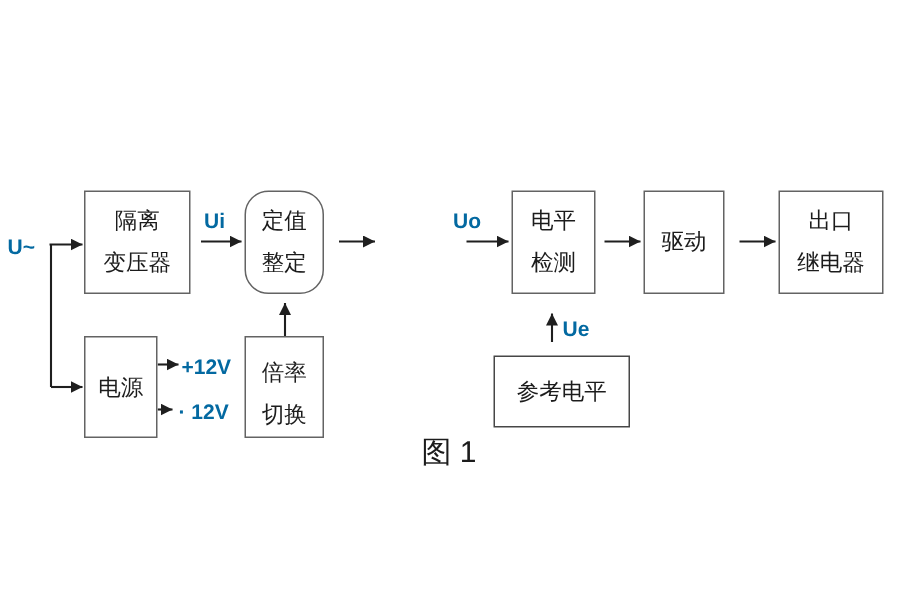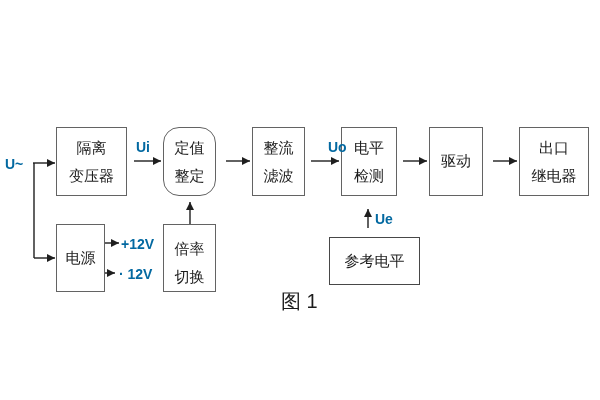--- a/index.html
+++ b/index.html
@@ -41,21 +41,21 @@
   
   .lbl{
     position:absolute;
     color:#0369a1;
     font-size:14px;
     font-weight:bold;
     white-space:nowrap;
   }
   .lbl-u{left:5px;top:156px;}
   .lbl-ui{left:136px;top:139px;}
-  .lbl-uo{left:328px;top:139px;}
+  .lbl-uo{left:302px;top:139px;}
   .lbl-ue{left:375px;top:211px;}
   .lbl-p12{left:121px;top:236px;}
   .lbl-m12{left:119px;top:266px;}
   .caption{
     position:absolute;
     left:281px;top:288px;
     color:#1c1c1c;
     font-size:20px;
     font-weight:normal;
     white-space:nowrap;
@@ -93,24 +93,20 @@
   </svg>
 
   <div class="box b-isolation">
     <span>隔离</span>
     <span>变压器</span>
   </div>
   <div class="box b-setting">
     <span>定值</span>
     <span>整定</span>
   </div>
-  <div class="box b-rectify">
-    <span>整流</span>
-    <span>滤波</span>
-  </div>
   <div class="box b-level">
     <span>电平</span>
     <span>检测</span>
   </div>
   <div class="box b-drive single">
     <span>驱动</span>
   </div>
   <div class="box b-relay">
     <span>出口</span>
     <span>继电器</span>

